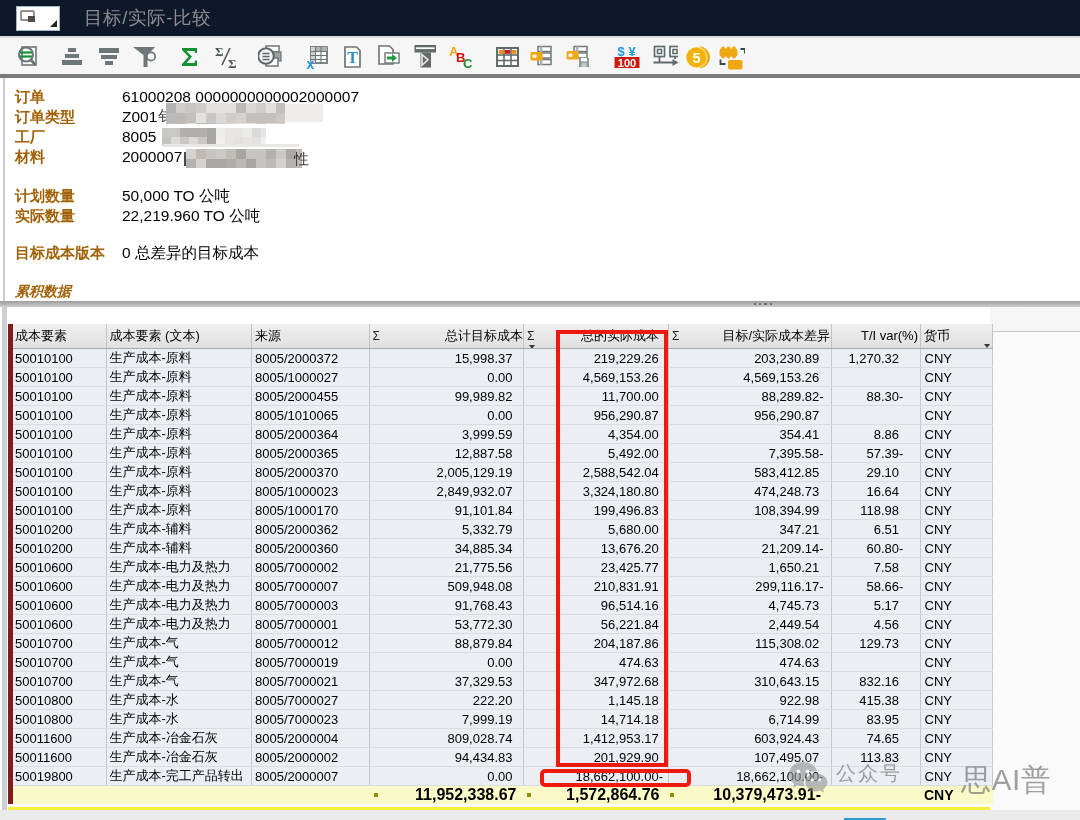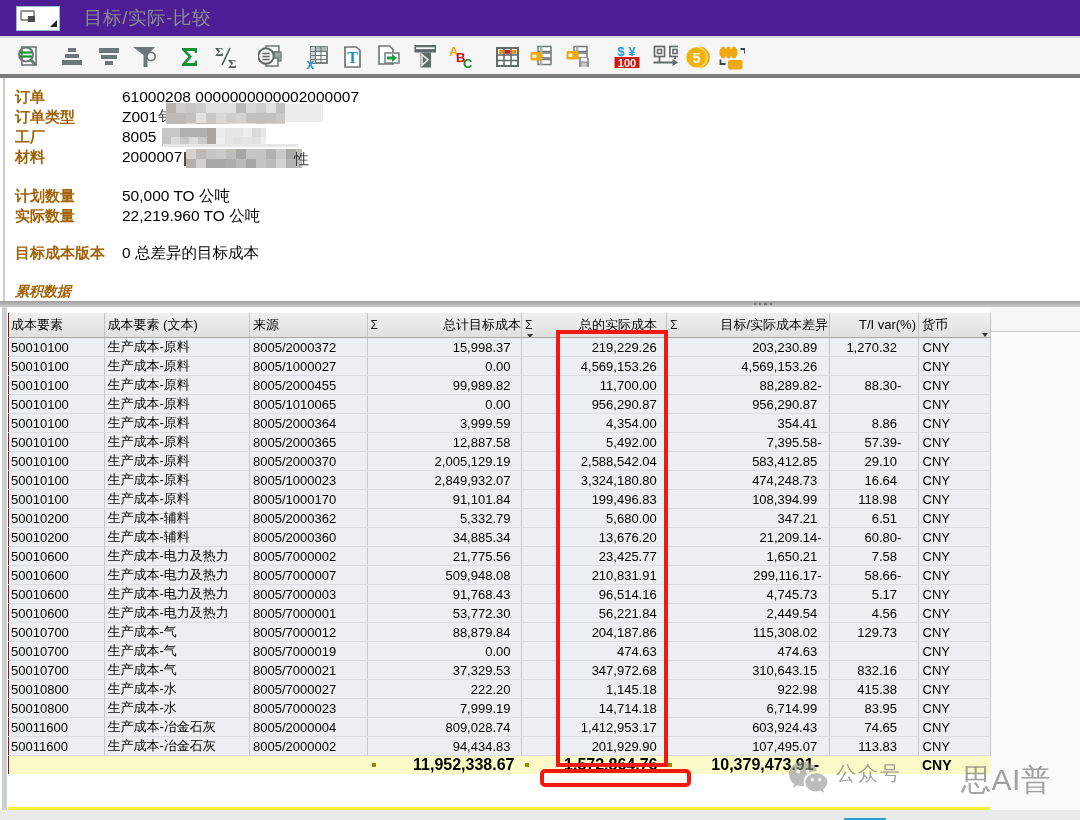--- a/index.html
+++ b/index.html
@@ -1,32 +1,32 @@
 <!DOCTYPE html>
 <html><head><meta charset="utf-8">
 <style>
 *{margin:0;padding:0;box-sizing:border-box;}
 html,body{width:1080px;height:820px;overflow:hidden;background:#fff;
  font-family:"Liberation Sans",sans-serif;}
 .abs{position:absolute;}
 
-#titlebar{position:absolute;left:0;top:0;width:1080px;height:38px;background:#4c1d95;border-bottom:2px solid #d9d9d9;}
+#titlebar{position:absolute;left:0;top:0;width:1080px;height:38px;background:#0f172a;border-bottom:2px solid #d9d9d9;}
 #tbtn{position:absolute;left:16px;top:6px;width:44px;height:25px;background:#fff;border:1px solid #9fb9c9;}
 #title{position:absolute;left:84px;top:4px;font-size:18.5px;letter-spacing:0.6px;color:#8d8d8d;line-height:27px;}
 #toolbar{position:absolute;left:0;top:38px;width:1080px;height:36px;background:#f6f6f6;}
 #darkline{position:absolute;left:0;top:74px;width:1080px;height:4px;background:#7b7b7b;}
 
 .lbl{position:absolute;left:15px;font-size:15px;font-weight:bold;color:#a16207;height:20px;line-height:20px;white-space:pre;}
 .val{position:absolute;left:122px;font-size:15.5px;color:#000;height:20px;line-height:20px;white-space:pre;text-align:center;}
 
 #gridbar{position:absolute;left:0;top:301px;width:1080px;height:6px;background:linear-gradient(#9c9c9c,#cdcdcd);}
 #leftstrip{position:absolute;left:2px;top:307px;width:5px;height:503px;background:#cdd0d3;}
 #rightpanel{position:absolute;left:990px;top:307px;width:90px;height:503px;background:#fafafa;}
 #rphead{position:absolute;left:990px;top:307px;width:90px;height:25px;background:#f5f5f5;border-bottom:1px solid #c9c9c9;}
-table{position:absolute;left:8px;top:313px;border-collapse:collapse;table-layout:fixed;font-size:13px;color:#000;border-left:1px solid #7f1d1d;border-radius:9px;}
+table{position:absolute;left:8px;top:324px;border-collapse:collapse;table-layout:fixed;font-size:13px;color:#000;border-left:5px solid #7f1d1d;border-radius:9px;}
 td,th{overflow:hidden;white-space:nowrap;padding:0;}
 thead th{height:24px;background:linear-gradient(#efefef,#e0e0e0);border-bottom:1px solid #a8a8a8;border-right:1px solid #c3c3c3;font-weight:normal;font-size:13px;position:relative;}
 tbody td{height:19px;background:#ebeff3;border-bottom:1px solid #d9dce0;border-right:1px solid #c5c9ce;}
 .c1{width:95.5px;text-align:left;padding-left:2px;}
 .c2{width:145px;text-align:left;padding-left:3px;}
 .c3{width:118px;text-align:left;padding-left:3.5px;}
 .c4{width:154.5px;text-align:right;padding-right:10.5px;}
 .c5{width:145px;text-align:right;padding-right:9.3px;}
 .c6{width:162.5px;text-align:right;padding-right:11.3px;}
 .c7{width:89px;text-align:right;padding-right:20.5px;}
@@ -594,20 +594,30 @@
 <tr>
         <td class="c1">50011600</td>
         <td class="c2">生产成本-冶金石灰</td>
         <td class="c3">8005/2000002</td>
         <td class="c4">94,434.83</td>
         <td class="c5">201,929.90</td>
         <td class="c6">107,495.07</td>
         <td class="c7">113.83</td>
         <td class="c8">CNY</td>
       </tr>
+<tr>
+        <td class="c1">50019800</td>
+        <td class="c2">生产成本-完工产品转出</td>
+        <td class="c3">8005/2000007</td>
+        <td class="c4">0.00</td>
+        <td class="c5 n">18,662,100.00-</td>
+        <td class="c6 n">18,662,100.00-</td>
+        <td class="c7"></td>
+        <td class="c8">CNY</td>
+      </tr>
 </tbody>
 <tfoot>
       <tr>
 <td class="c1"></td>
         <td class="c2"></td>
         <td class="c3"></td>
 <td class="c4" style="padding-right:7px;"><span class="sq" style="left:5px;"></span>11,952,338.67</td>
 <td class="c5" style="padding-right:9px;"><span class="sq" style="left:3px;"></span>1,572,864.76</td>
 <td class="c6" style="padding-right:10px;"><span class="sq" style="left:1px;"></span>10,379,473.91-</td>
 <td class="c7"></td>

